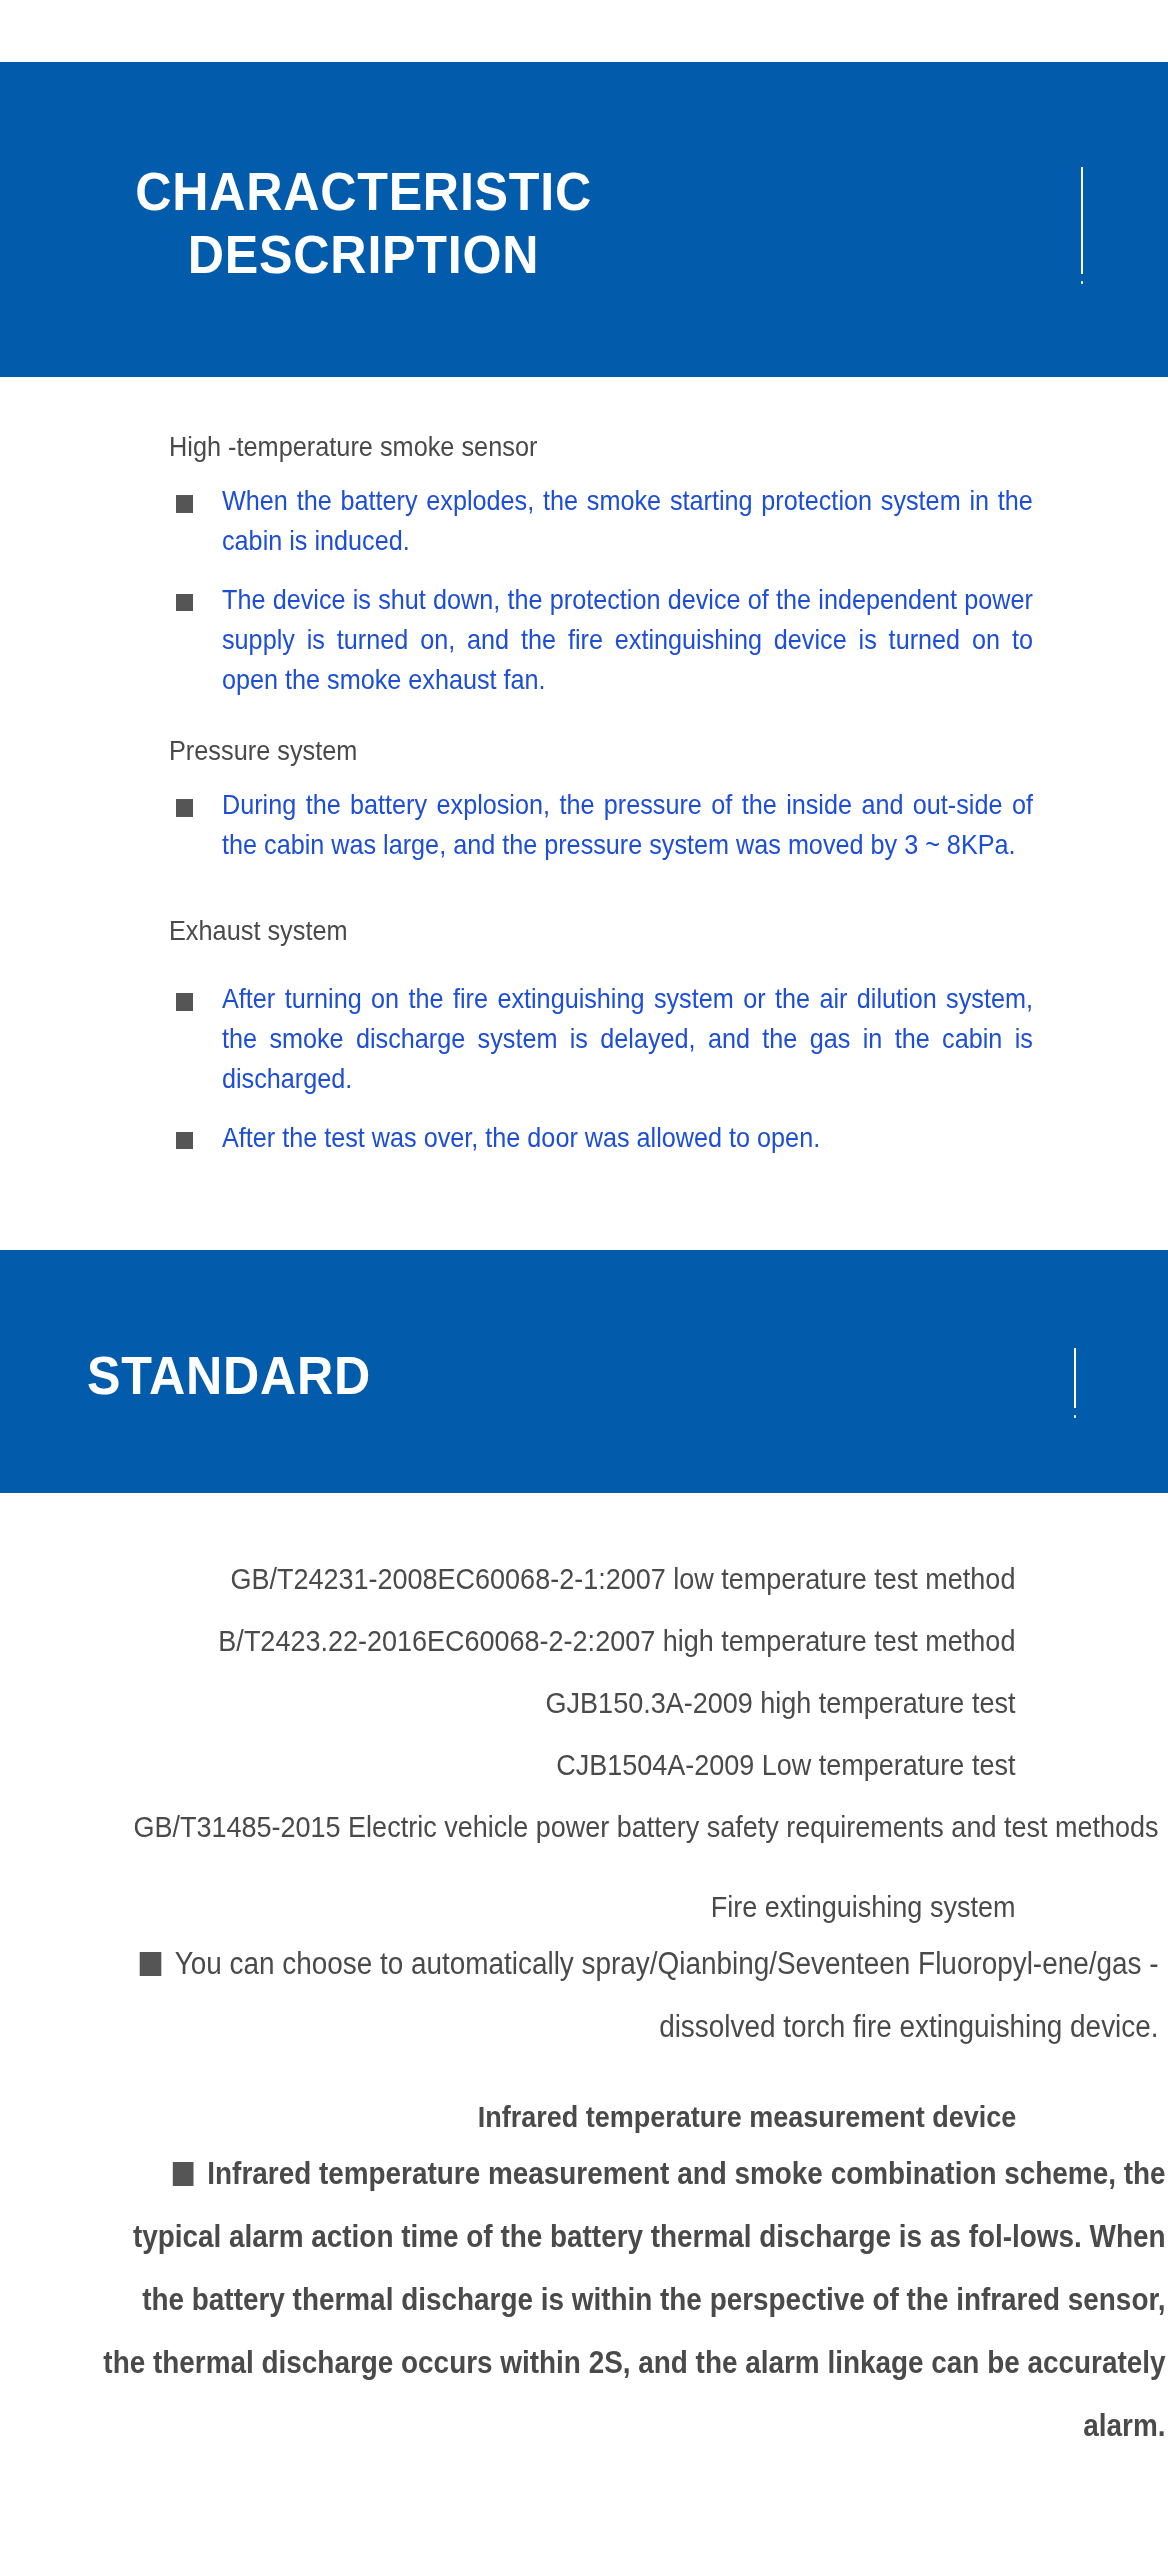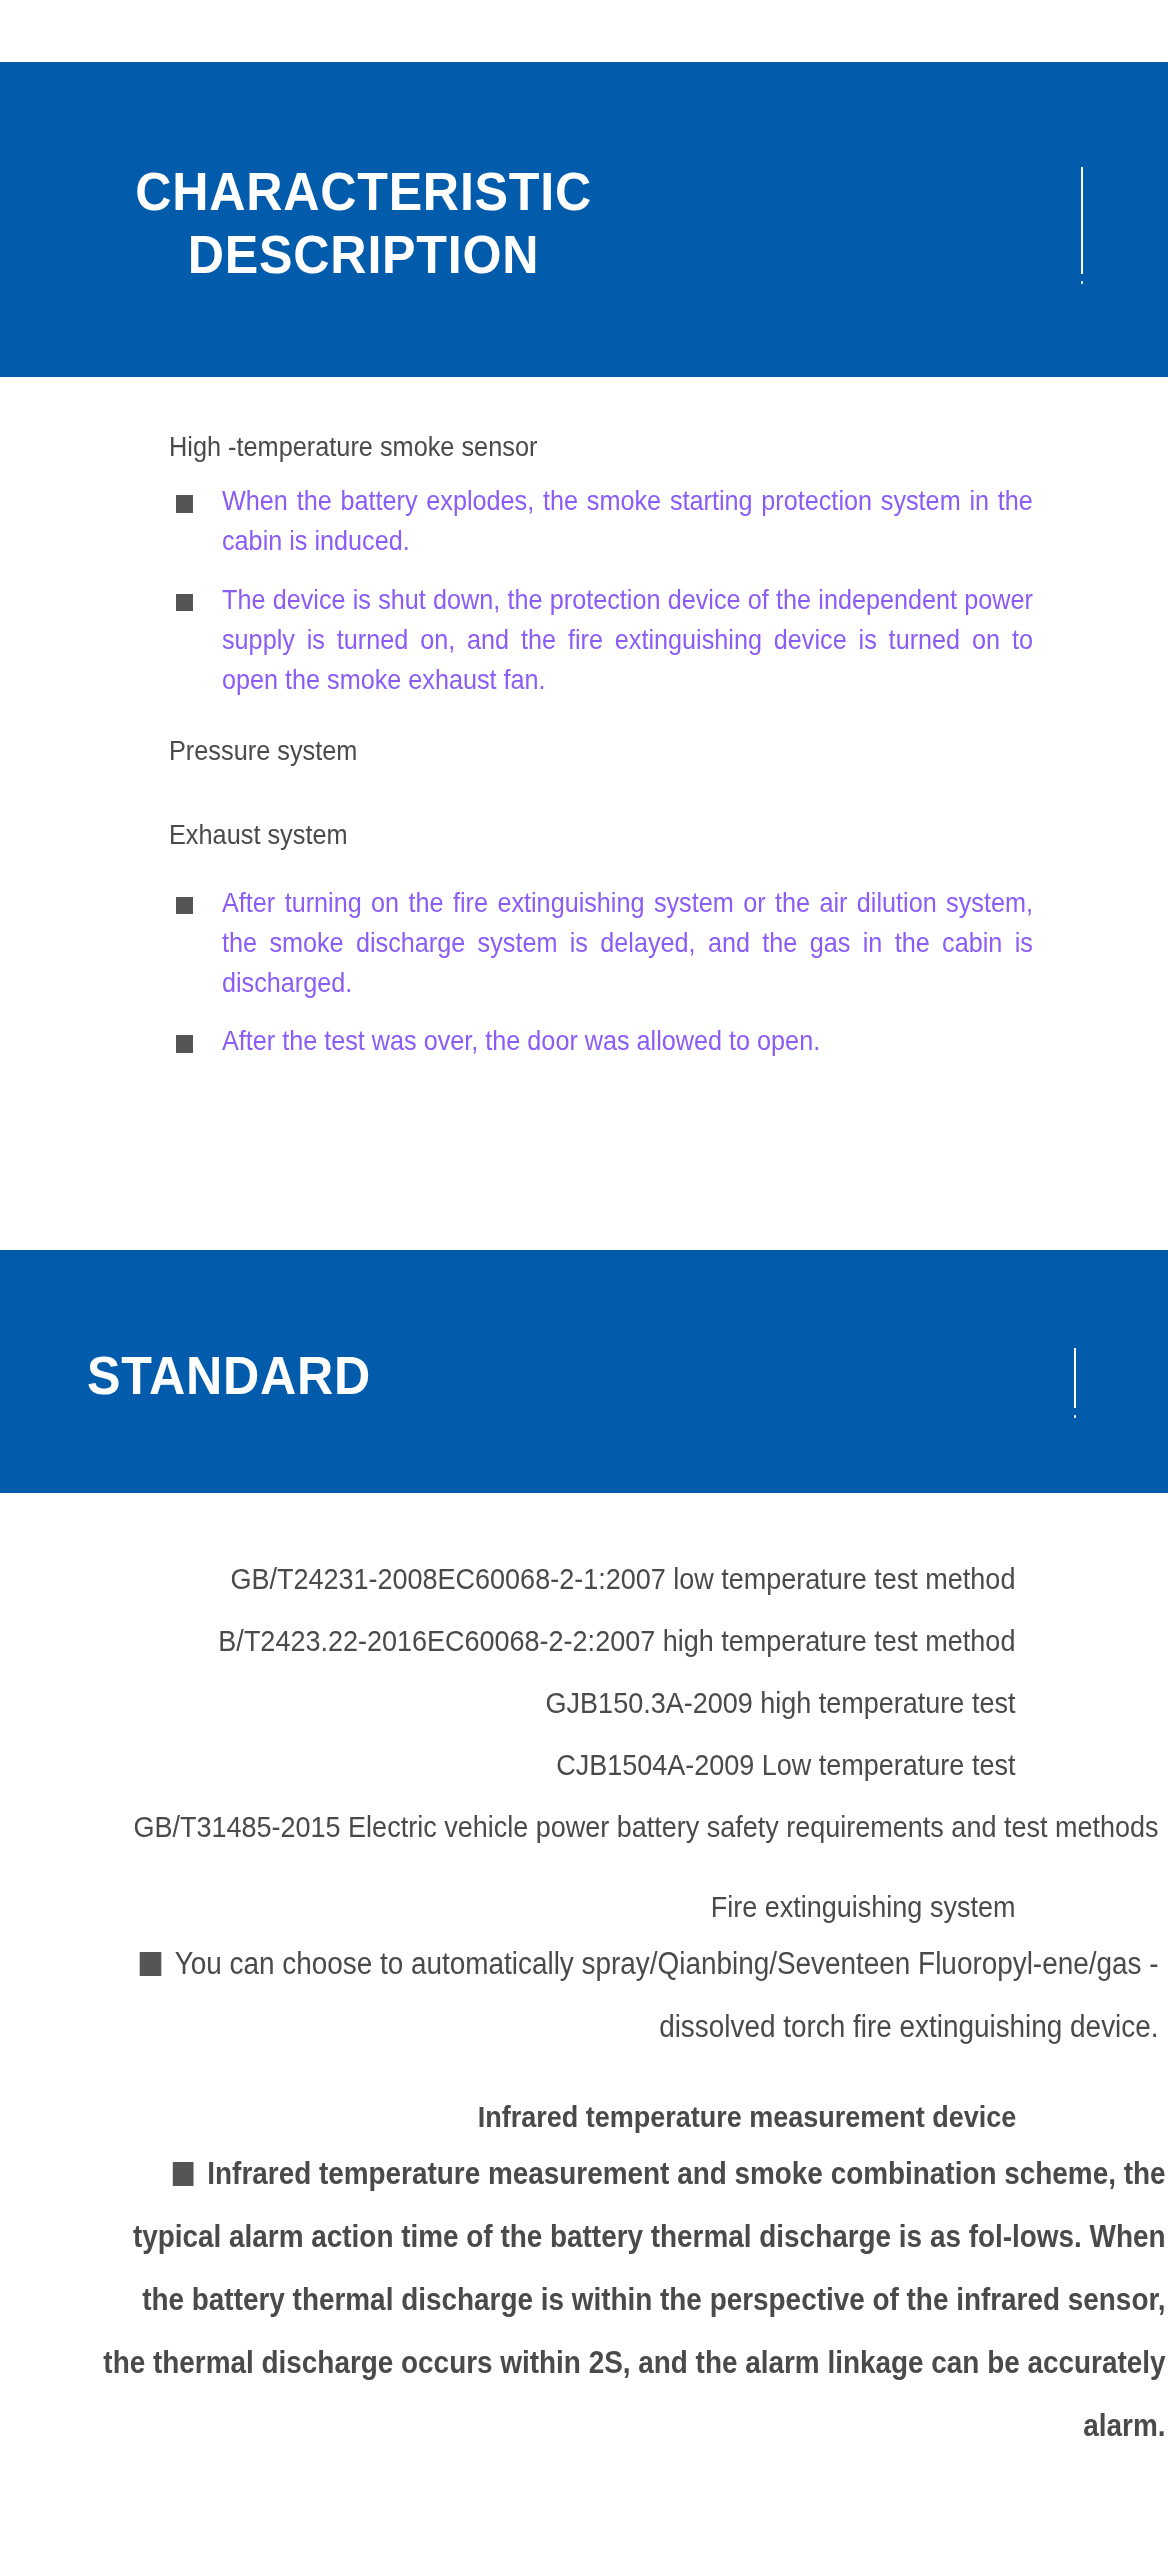--- a/index.html
+++ b/index.html
@@ -65,21 +65,21 @@
       color: #4a4a4a;
       transform: scaleX(0.92);
       transform-origin: left top;
       white-space: nowrap;
     }
     .bullet-item {
       position: relative;
       padding-left: 53px;
       font-size: 28px;
       line-height: 40px;
-      color: #8b5cf6;
+      color: #1d4ed8;
       text-align: justify;
     }
     .bullet-item .text {
       display: block;
       width: 901px;
       transform: scaleX(0.9);
       transform-origin: left top;
     }
     .bullet-square {
       position: absolute;
@@ -167,20 +167,24 @@
   <div class="bullet-item s1-b1">
     <span class="bullet-square"></span>
     <span class="text">When the battery explodes, the smoke starting protection system in the cabin is induced.</span>
   </div>
   <div class="bullet-item s1-b2">
     <span class="bullet-square"></span>
     <span class="text">The device is shut down, the protection device of the independent power supply is turned on, and the fire extinguishing device is turned on to open the smoke exhaust fan.</span>
   </div>
 
   <div class="heading s1-h2">Pressure system</div>
+  <div class="bullet-item s1-b3">
+    <span class="bullet-square"></span>
+    <span class="text">During the battery explosion, the pressure of the inside and out-side of the cabin was large, and the pressure system was moved by 3 ~ 8KPa.</span>
+  </div>
 
   <div class="heading s1-h3">Exhaust system</div>
   <div class="bullet-item s1-b4">
     <span class="bullet-square"></span>
     <span class="text">After turning on the fire extinguishing system or the air dilution system, the smoke discharge system is delayed, and the gas in the cabin is discharged.</span>
   </div>
   <div class="bullet-item s1-b5">
     <span class="bullet-square"></span>
     <span class="text">After the test was over, the door was allowed to open.</span>
   </div>

